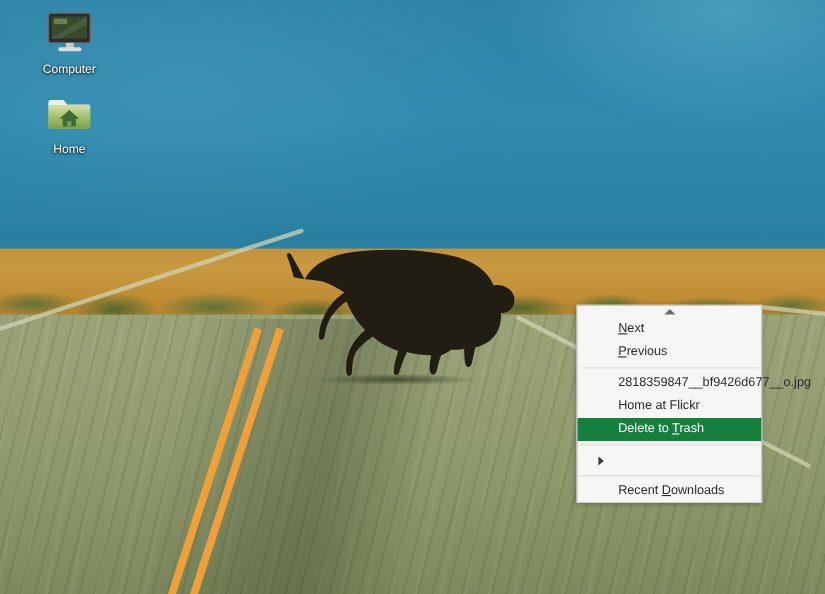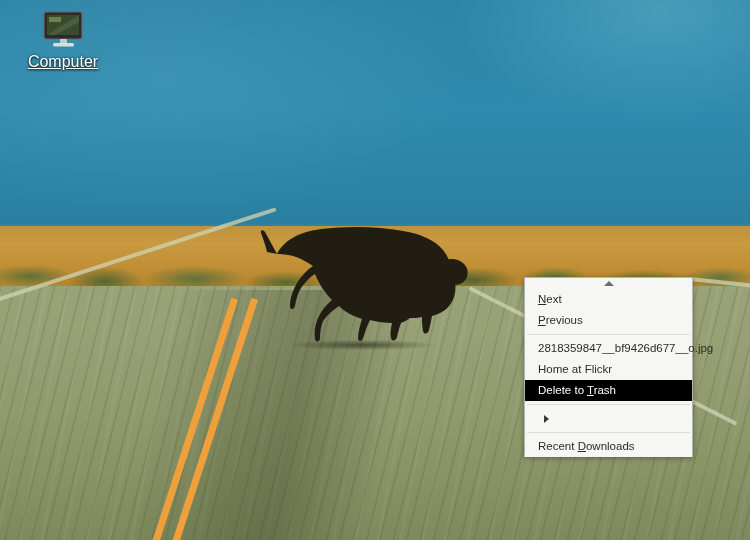--- a/index.html
+++ b/index.html
@@ -104,25 +104,24 @@
   
   .desk-icon {
     position: absolute;
     width: 86px;
     text-align: center;
     cursor: default;
   }
   .desk-icon .glyph { display: block; margin: 0 auto 3px; }
   .desk-icon .lbl {
     display: inline-block;
-    font-size: 16px;
+    font-size: 11px;
     color: #ffffff;
     text-shadow: 0 1px 2px rgba(0,0,0,0.85), 0 0 3px rgba(0,0,0,0.6);
     line-height: 13px;
-    text-decoration: underline;
   }
   #icon-computer { left: 20px; top: 10px; }
   #icon-home { left: 20px; top: 85px; }
 
   
   #context-menu {
     position: absolute;
     left: 524px;
     top: 277px;
     width: 169px;
@@ -151,23 +150,23 @@
   .scroll-arrow.up i { border-bottom: 5px solid #6d6d66; margin-top: -3px; }
 
   .menu-item {
     display: flex;
     align-items: center;
     height: 21px;
     padding: 0 8px 0 13px;
     white-space: nowrap;
     cursor: default;
   }
-  .menu-item .txt { flex: 1 1 auto; line-height: 21px; }
+  .menu-item .txt { flex: 1 1 auto; line-height: 21px; margin-left: 24px; }
   .menu-item.selected {
-    background: #000000;
+    background: #15803d;
     color: #ffffff;
   }
   .menu-item.plain { color: #2b2b2b; }
   .menu-sep {
     height: 1px;
     margin: 3px 2px;
     background: #dddcd6;
   }
   .submenu-arrow {
     width: 0; height: 0;
@@ -228,20 +227,37 @@
       <rect x="3" y="2" width="38" height="27" rx="2" fill="#2b2b2b" stroke="#6a6a6a" stroke-width="1.2"></rect>
       <rect x="6" y="5" width="32" height="20" rx="1" fill="#3a4a2e"></rect>
       <path d="M6,25 L38,5 L38,12 L14,25 Z" fill="#5e7a4a" opacity="0.45"></path>
       <rect x="8" y="7" width="12" height="5" fill="#8fae6a" opacity="0.55"></rect>
       <rect x="19" y="29" width="7" height="5" fill="#c9c9c9"></rect>
       <rect x="12" y="33" width="21" height="3.5" rx="1.5" fill="#dcdcdc"></rect>
     </svg>
     <span class="lbl">Computer</span>
   </div>
 
+  <div class="desk-icon" id="icon-home">
+    <svg class="glyph" width="44" height="38" viewBox="0 0 44 38">
+      <path d="M5,6 h12 l3,4 h19 a2,2 0 0 1 2,2 v2 H3 v-6 a2,2 0 0 1 2,-2 z" fill="#eef0e6"></path>
+      <rect x="3" y="11" width="38" height="21" rx="2" fill="#9bbb63"></rect>
+      <rect x="3" y="11" width="38" height="21" rx="2" fill="url(#hg)"></rect>
+      <defs>
+        <linearGradient id="hg" x1="0" y1="0" x2="0" y2="1">
+          <stop offset="0%" stop-color="#d3e0a6"></stop>
+          <stop offset="55%" stop-color="#9dbd66"></stop>
+          <stop offset="100%" stop-color="#7ba049"></stop>
+        </linearGradient>
+      </defs>
+      <path d="M22,15 L31,23 H28 V30 H16 V23 H13 Z" fill="#3f6b33"></path>
+      <rect x="20" y="25" width="4" height="5" fill="#6d9a52"></rect>
+    </svg>
+    <span class="lbl">Home</span>
+  </div>
 
   <div id="context-menu">
 
     <div class="scroll-arrow up">
       <i></i>
     </div>
 
     <div class="menu-item plain">
       <span class="txt"><u>N</u>ext</span>
     </div>

